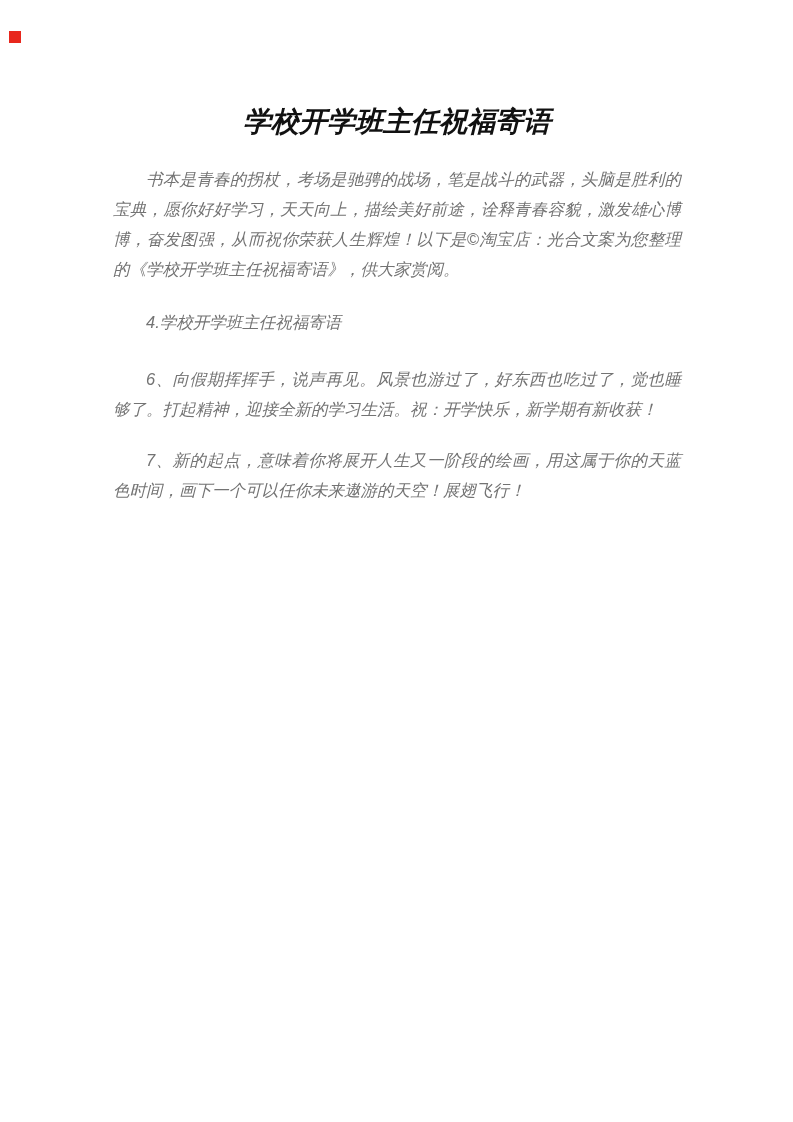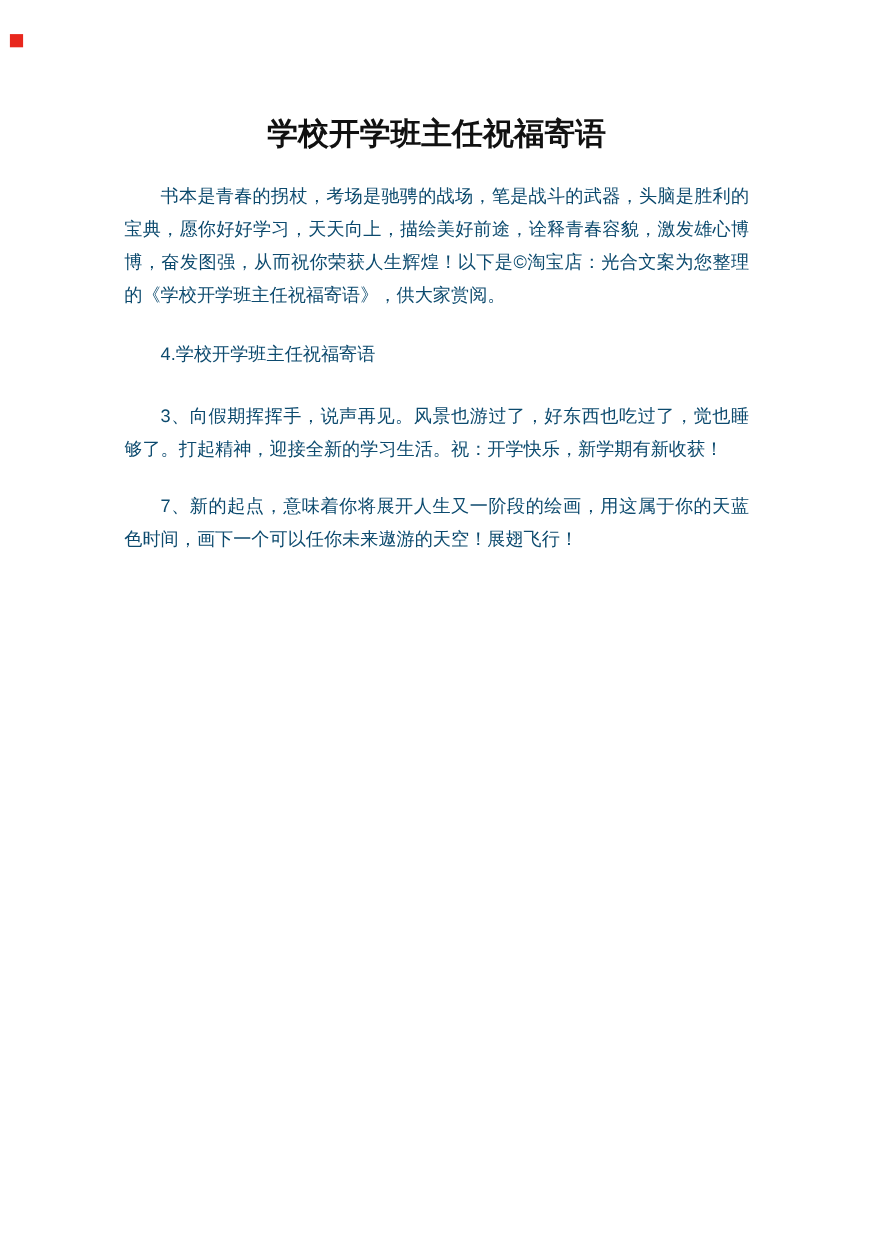--- a/index.html
+++ b/index.html
@@ -10,41 +10,42 @@
   .page {
     position: relative;
     width: 793px;
     height: 1122px;
     margin: 0;
     background: #ffffff;
     box-sizing: border-box;
     padding: 100px 112px 0 113px;
     font-family: "Liberation Sans", "DejaVu Sans", sans-serif;
     overflow: hidden;
+    font-style: italic;
   }
   .red-marker {
     position: absolute;
     left: 9px;
     top: 31px;
     width: 12px;
     height: 12px;
   }
   .doc-title {
     margin: 0 0 21px 0;
     font-size: 28px;
     line-height: 43px;
     font-weight: 700;
     text-align: center;
     color: #111111;
   }
   .para {
     margin: 0 0 21px 0;
     font-size: 16.5px;
     line-height: 30px;
-    color: #0c4a6e;
+    color: #737373;
     text-align: justify;
     text-indent: 2em;
     word-break: break-all;
   }
   .section-heading {
     margin-top: 23px;
     margin-bottom: 27px;
   }
 </style>
 </head>
@@ -52,15 +53,15 @@
 
 <div class="page">
   <div class="red-marker" style="background-color: rgb(232, 39, 29);"></div>
 
   <h1 class="doc-title">学校开学班主任祝福寄语</h1>
 
   <p class="para">书本是青春的拐杖，考场是驰骋的战场，笔是战斗的武器，头脑是胜利的宝典，愿你好好学习，天天向上，描绘美好前途，诠释青春容貌，激发雄心博博，奋发图强，从而祝你荣获人生辉煌！以下是©淘宝店：光合文案为您整理的《学校开学班主任祝福寄语》，供大家赏阅。</p>
 
   <p class="para section-heading">4.学校开学班主任祝福寄语</p>
 
-  <p class="para">3、向假期挥挥手，说声再见。风景也游过了，好东西也吃过了，觉也睡够了。打起精神，迎接全新的学习生活。祝：开学快乐，新学期有新收获！</p>
+  <p class="para">6、向假期挥挥手，说声再见。风景也游过了，好东西也吃过了，觉也睡够了。打起精神，迎接全新的学习生活。祝：开学快乐，新学期有新收获！</p>
   <p class="para">7、新的起点，意味着你将展开人生又一阶段的绘画，用这属于你的天蓝色时间，画下一个可以任你未来遨游的天空！展翅飞行！</p>
 </div>
 
 </body></html>

